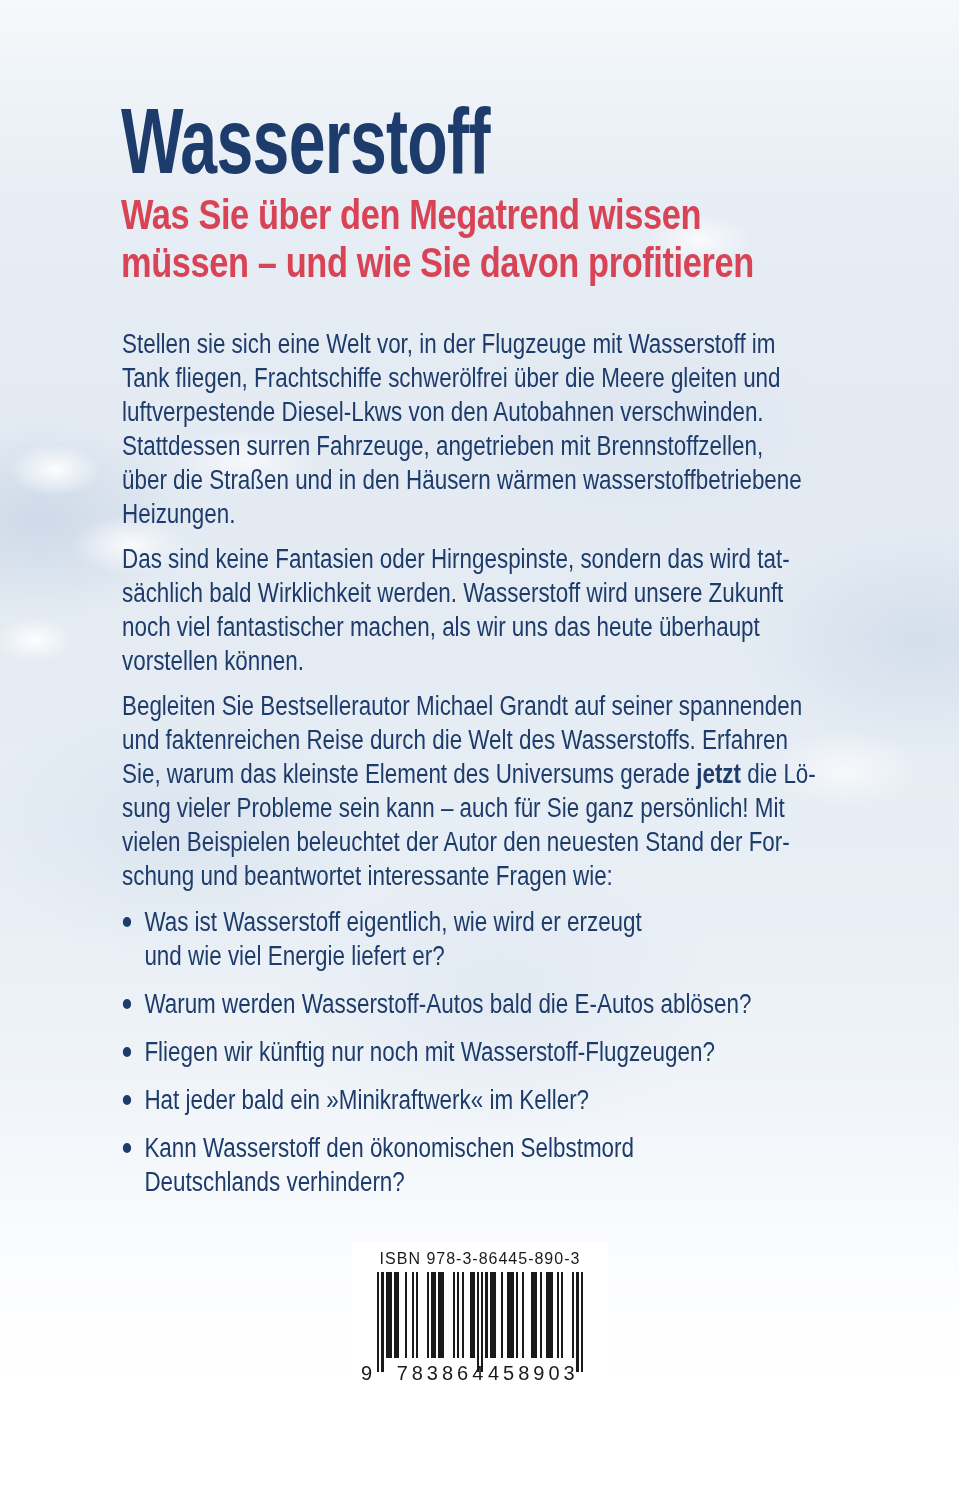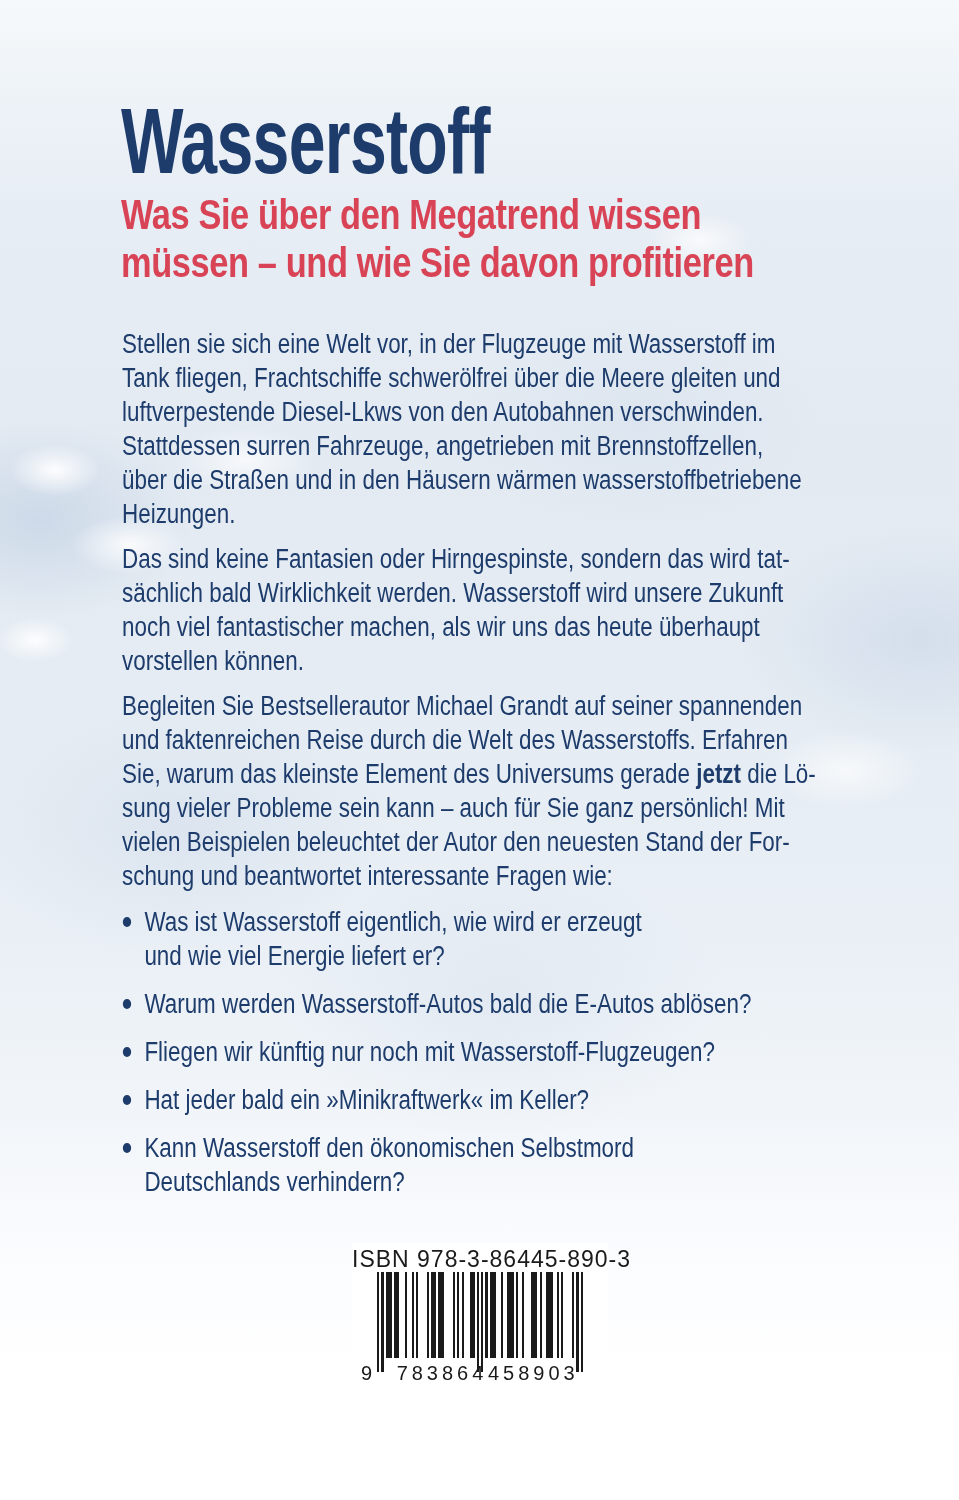--- a/index.html
+++ b/index.html
@@ -43,21 +43,21 @@
     color:var(--navy);font-size:27px;line-height:34px;
     transform:scaleX(.83);transform-origin:0 0;
   }
   .para{margin:0 0 11px 0;white-space:pre-line;}
   .para strong{font-weight:bold;}
   .bullets{list-style:none;margin:12px 0 0 0;padding:0;}
   .bullets li{position:relative;padding-left:27px;margin:0 0 14px 0;white-space:pre-line;}
   .dot{position:absolute;left:1px;top:12px;width:10px;height:10px;border-radius:50%;background:var(--navy);}
   .isbn-plate{position:absolute;left:352px;top:1243px;width:256px;height:150px;background:#ffffff;}
   .isbn-label{position:absolute;top:5px;left:0;right:0;text-align:center;
-    font-size:23px;line-height:22px;letter-spacing:1px;color:var(--ink);white-space:nowrap;}
+    font-size:16px;line-height:22px;letter-spacing:1px;color:var(--ink);white-space:nowrap;}
   .barcode{position:absolute;left:25px;top:29px;}
   .barcode rect{fill:var(--ink);}
   .bc-digit{position:absolute;top:119px;font-size:20px;line-height:22px;color:var(--ink);}
   .digit-first{left:0;width:20px;text-align:right;}
   .digits-left{left:44px;width:92px;text-align:center;letter-spacing:4px;}
   .digits-right{left:136px;width:88px;text-align:right;letter-spacing:4px;}
 </style>
 </head>
 <body>
 

